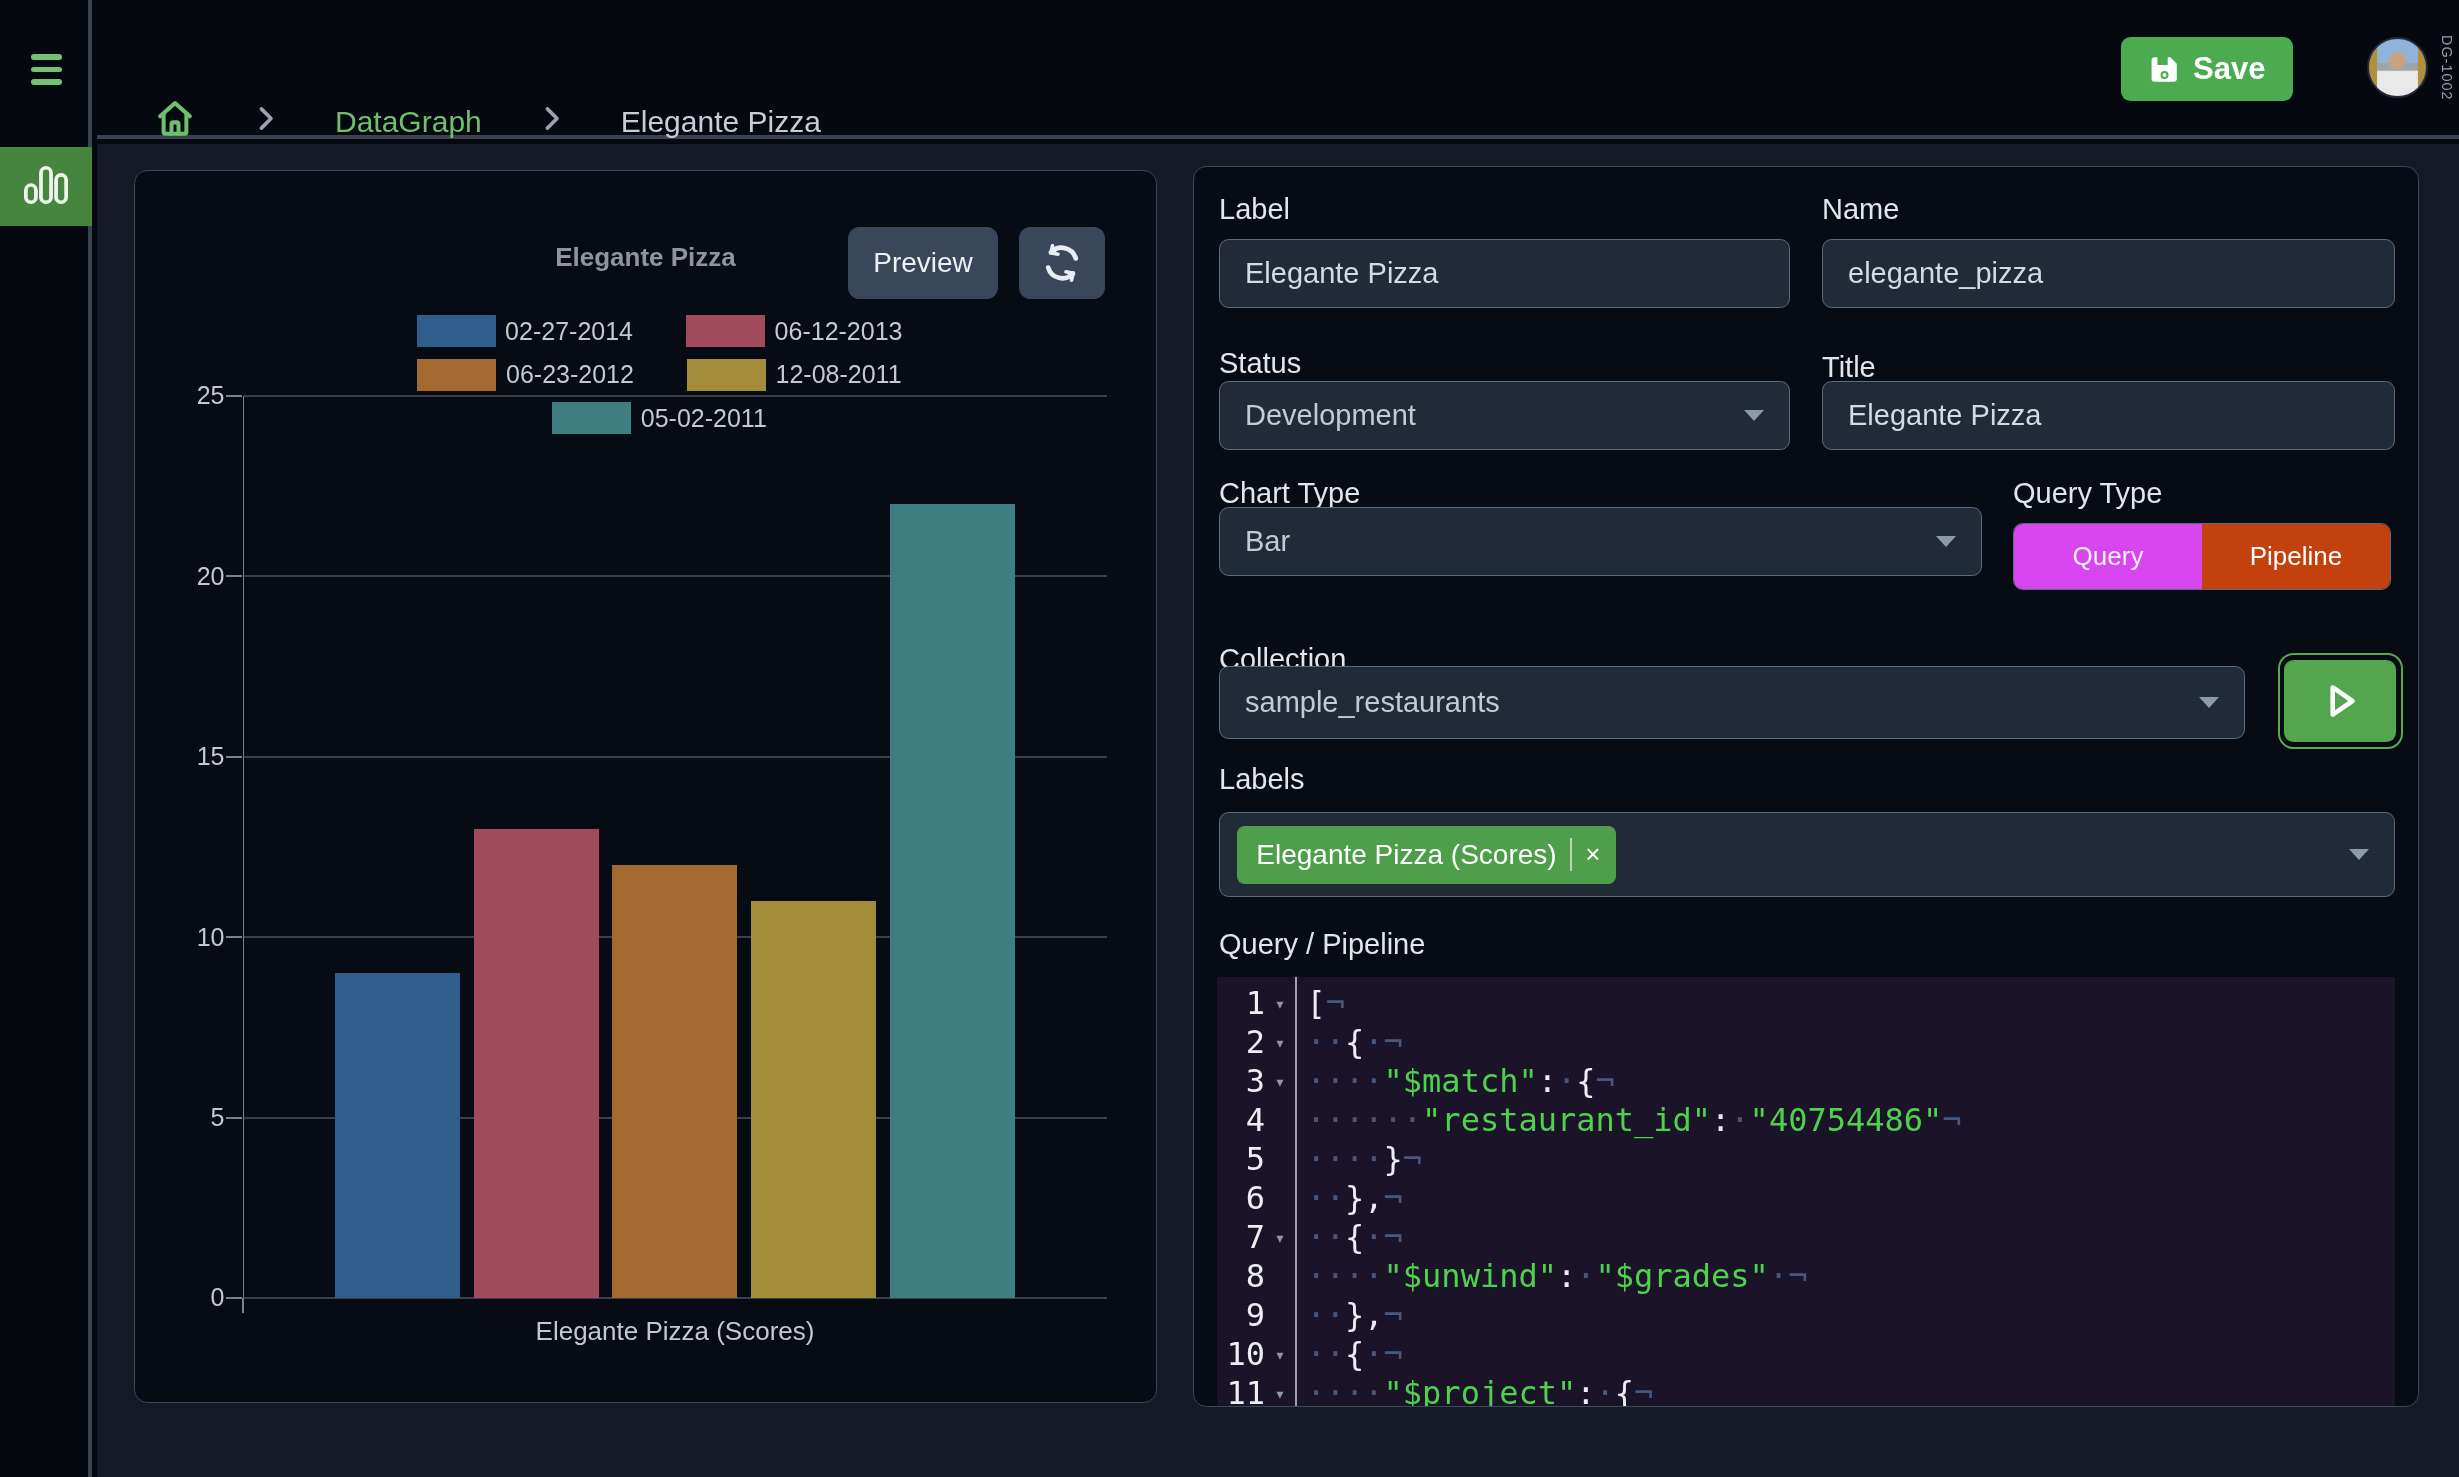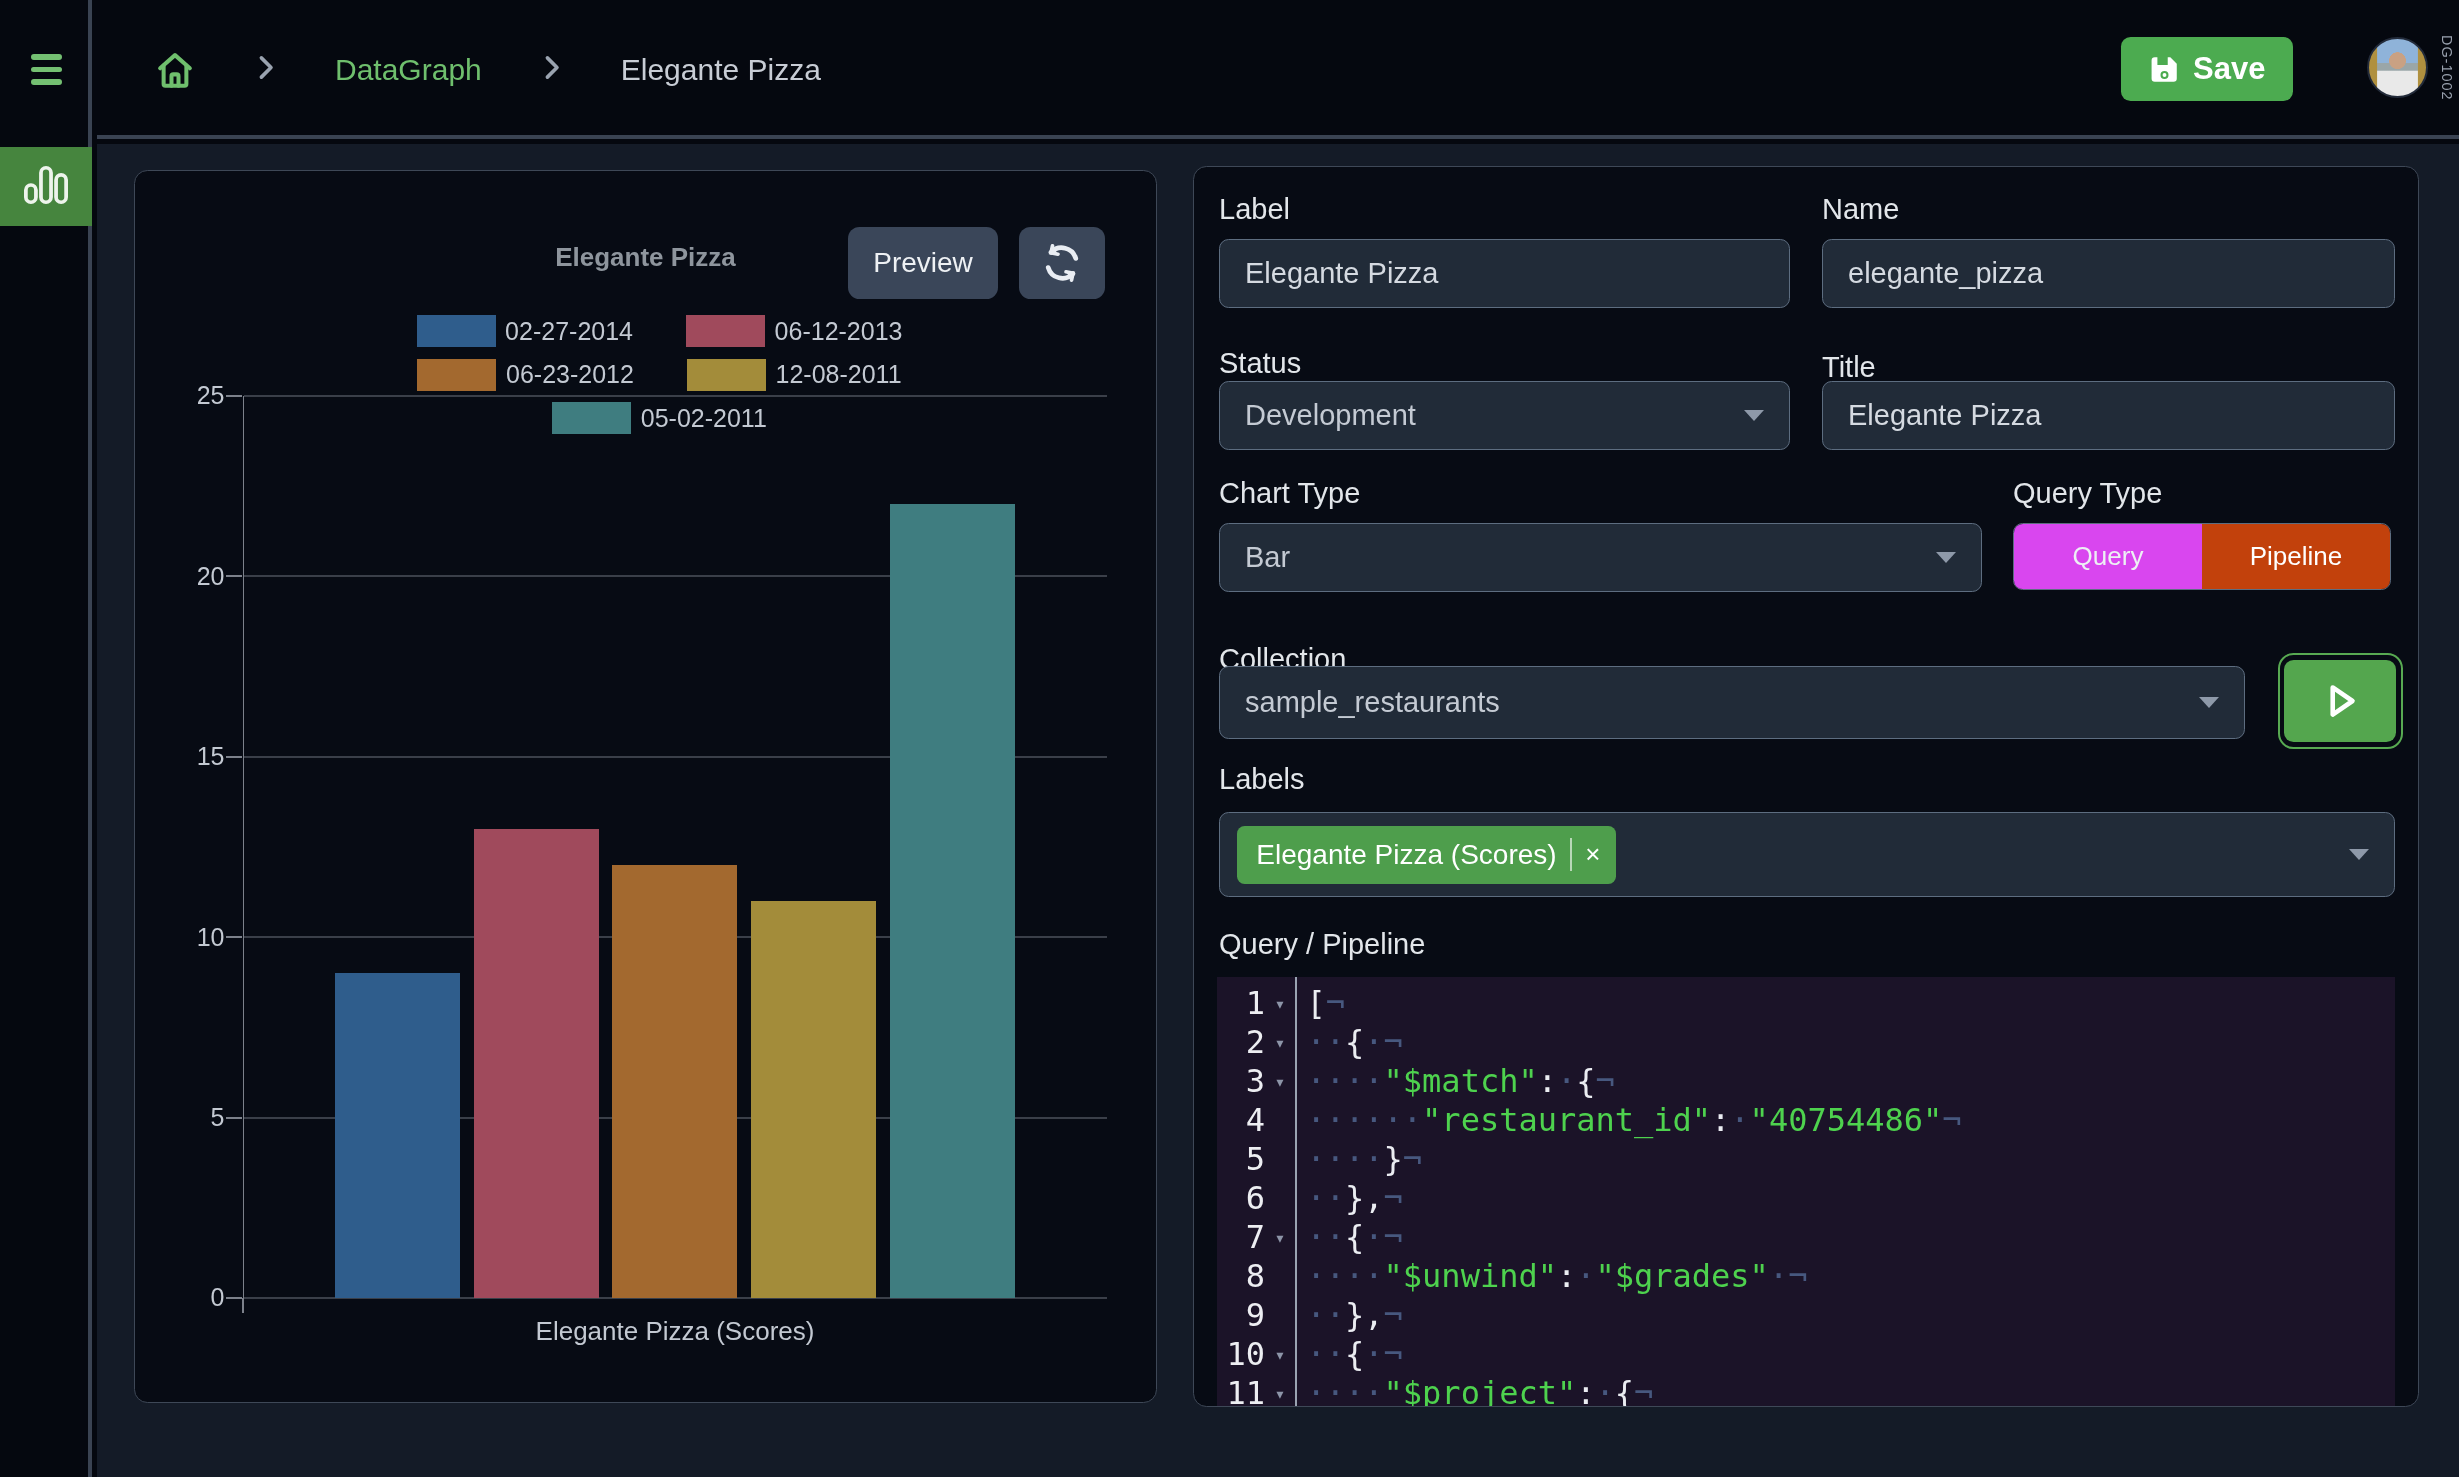--- a/index.html
+++ b/index.html
@@ -17,21 +17,21 @@
   
   .hamburger { position:absolute; left:0; top:0; width:92px; height:139px;
                display:flex; flex-direction:column; align-items:center;
                justify-content:center; gap:6.7px; background:none; border:none; cursor:pointer; }
   .hamburger i { display:block; width:31px; height:5.8px; border-radius:2.9px; background:#74c072; }
   .nav-item-active { position:absolute; left:0; top:147px; width:92px; height:79px;
                background:#46853e; display:flex; align-items:center; justify-content:center; cursor:pointer; }
 
   
   .crumb-row { position:absolute; left:57px; top:0; height:139px; display:flex;
-               align-items:center; gap:53px; }
+               align-items:flex-end; gap:53px; }
   .crumb-app  { color:#6fbf6d; font-size:30px; cursor:pointer; }
   .crumb-page { color:#c8cdd5; font-size:30px; }
   .save-btn { position:absolute; right:166px; top:37px; width:172px; height:64px;
               background:#4cab50; border:none; border-radius:9.6px; color:#fff;
               font-size:31px; font-weight:700; display:flex; align-items:center;
               justify-content:center; gap:13.4px; cursor:pointer; font-family:inherit; }
   .avatar { position:absolute; right:31px; top:37px; width:61px; height:61px;
             border-radius:50%; border:2.9px solid #232b3a; cursor:pointer; overflow:hidden;
             background:
               radial-gradient(circle at 50% 38%, #c9a183 0 18%, rgba(0,0,0,0) 19%),
@@ -251,21 +251,21 @@
     <div class="f-label col1" style="top:180px;">Status</div>
     <div class="f-select col1" style="top:214px; width:571px;">
       <span>Development</span>
       <span class="chev"></span>
     </div>
 
     <div class="f-label col2" style="top:184px;">Title</div>
     <input class="f-input col2" style="top: 214px; width: 573px;" value="Elegante Pizza">
 
     <div class="f-label col1" style="top:310px;">Chart Type</div>
-    <div class="f-select col1" style="top:356px; width:763px;">
+    <div class="f-select col1" style="top:340px; width:763px;">
       <span>Bar</span>
       <span class="chev"></span>
     </div>
 
     <div class="f-label" style="left:819px; top:310px;">Query Type</div>
     <div class="seg" id="segmented">
         <div class="seg-opt">Query</div>
         <div class="seg-opt sel">Pipeline</div>
       </div>
 

